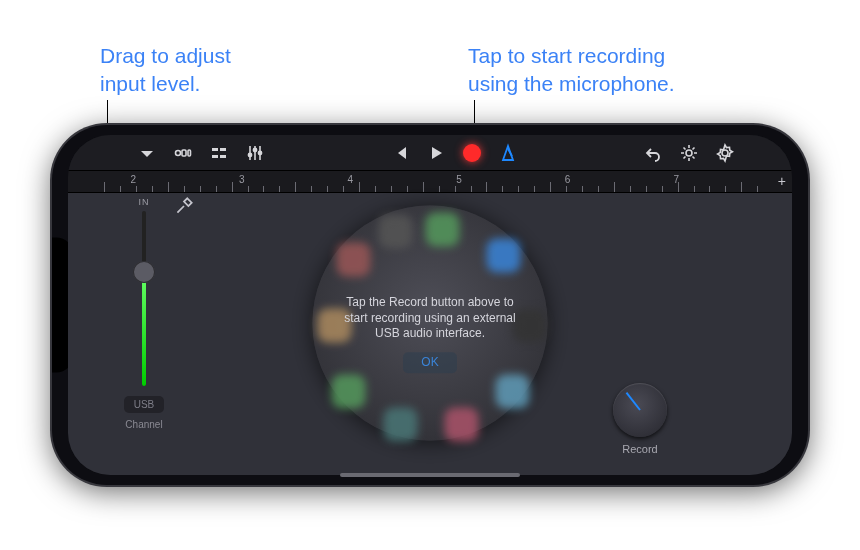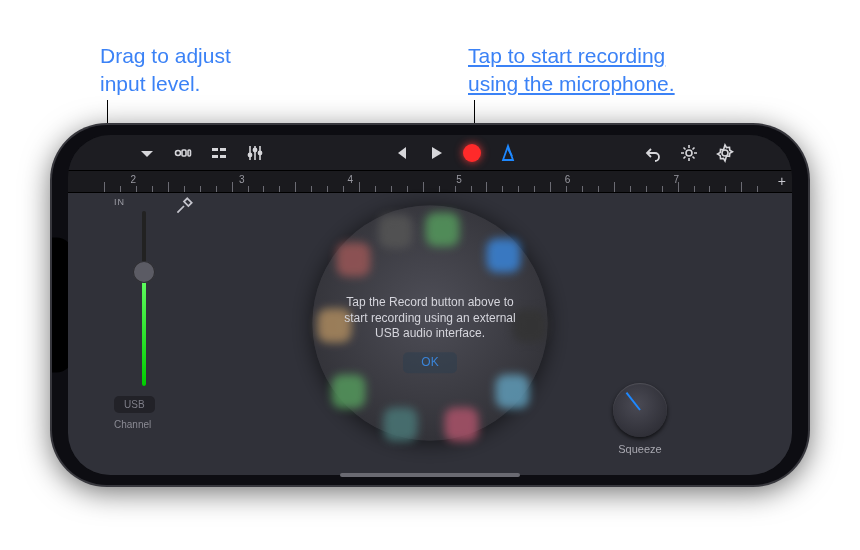--- a/index.html
+++ b/index.html
@@ -130,21 +130,21 @@
     position: relative;
     height: calc(100% - 58px);
     background: #303139;
   }
 
   
   .slider-col {
     position: absolute;
     top: 4px;
     width: 60px;
-    text-align: left;
+    text-align: center;
   }
   .slider-col.in  { left: 46px; }
   .slider-col.out { right: 36px; }
   .slider-label {
     font-size: 9px;
     letter-spacing: 1px;
     color: #9d9da6;
     margin-bottom: 4px;
   }
   .slider-track {
@@ -256,21 +256,21 @@
     padding: 3px 18px;
     border-radius: 5px;
   }
 
 </style>
 </head>
 <body>
 
 <div class="annot" style="left:100px; top:42px; white-space:pre;">Drag to adjust
 input level.</div>
-<div class="annot" style="left:468px; top:42px; white-space:pre;text-decoration:underline;">Tap to start recording
+<div class="annot" style="left:468px; top:42px; white-space:pre;">Tap to start recording
 using the microphone.</div>
 <div class="annot-line" style="left:107px; top:100px; width:1px; height:155px;"></div>
 <div class="annot-line" style="left:474px; top:100px; width:1px; height:48px;"></div>
 
 <div class="phone">
   <div class="notch"></div>
   <div class="camera-dot"></div>
 
   <div class="screen">
 
@@ -414,21 +414,21 @@
       <div class="mic">
         <svg width="22" height="22" viewBox="0 0 20 20" stroke="currentColor" fill="none" stroke-width="1.6">
             <path d="M13 3l4 4-3 3-4-4zM10 10l-6 6"></path>
           </svg>
       </div>
 
 
 
       <div class="knob-wrap squeeze">
         <div class="knob squeeze"></div>
-        <div class="knob-lab">Squeeze</div>
+        <div class="knob-lab">Record</div>
       </div>
 
       <div class="wheel">
         <div class="wheel-item" style="left:48%; top:3%;  background:#3fa14a"></div>
         <div class="wheel-item" style="left:74%; top:14%; background:#1e88ff"></div>
         <div class="wheel-item" style="left:85%; top:44%; background:#333"></div>
         <div class="wheel-item" style="left:78%; top:72%; background:#4aa0c8"></div>
         <div class="wheel-item" style="left:56%; top:86%; background:#c84a6a"></div>
         <div class="wheel-item" style="left:30%; top:86%; background:#3a7a7a"></div>
         <div class="wheel-item" style="left:8%;  top:72%; background:#3fa14a"></div>

